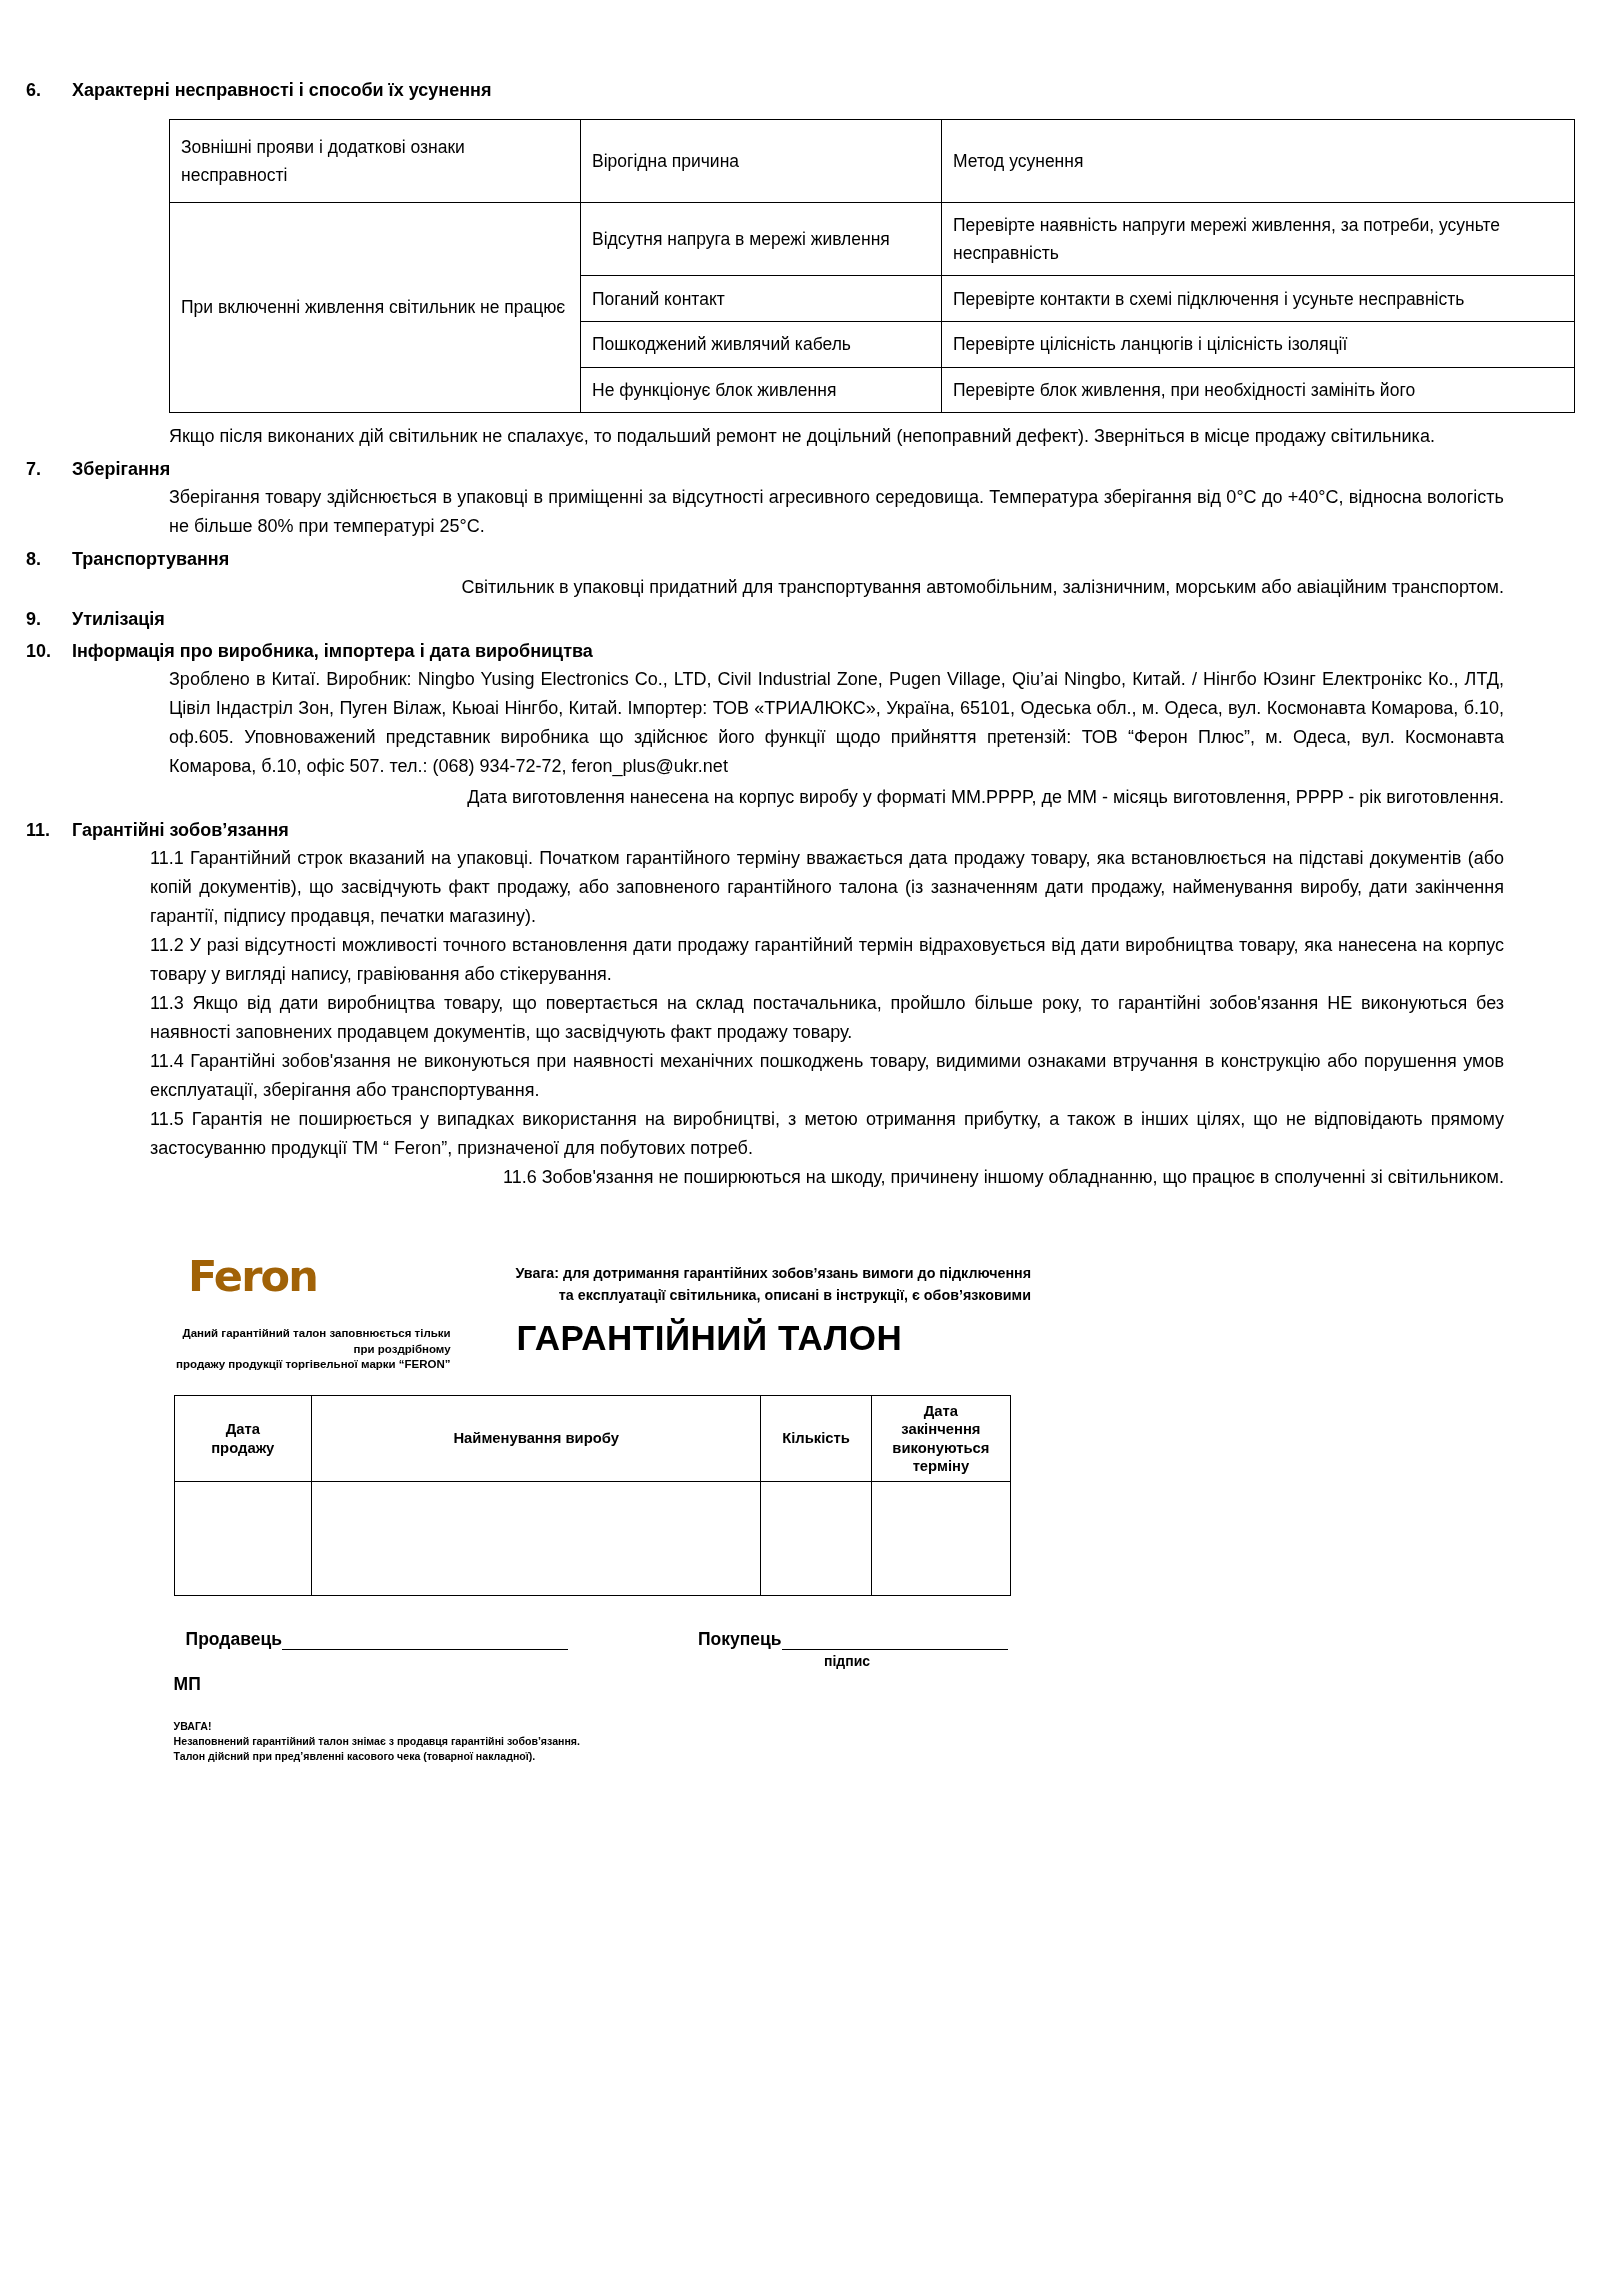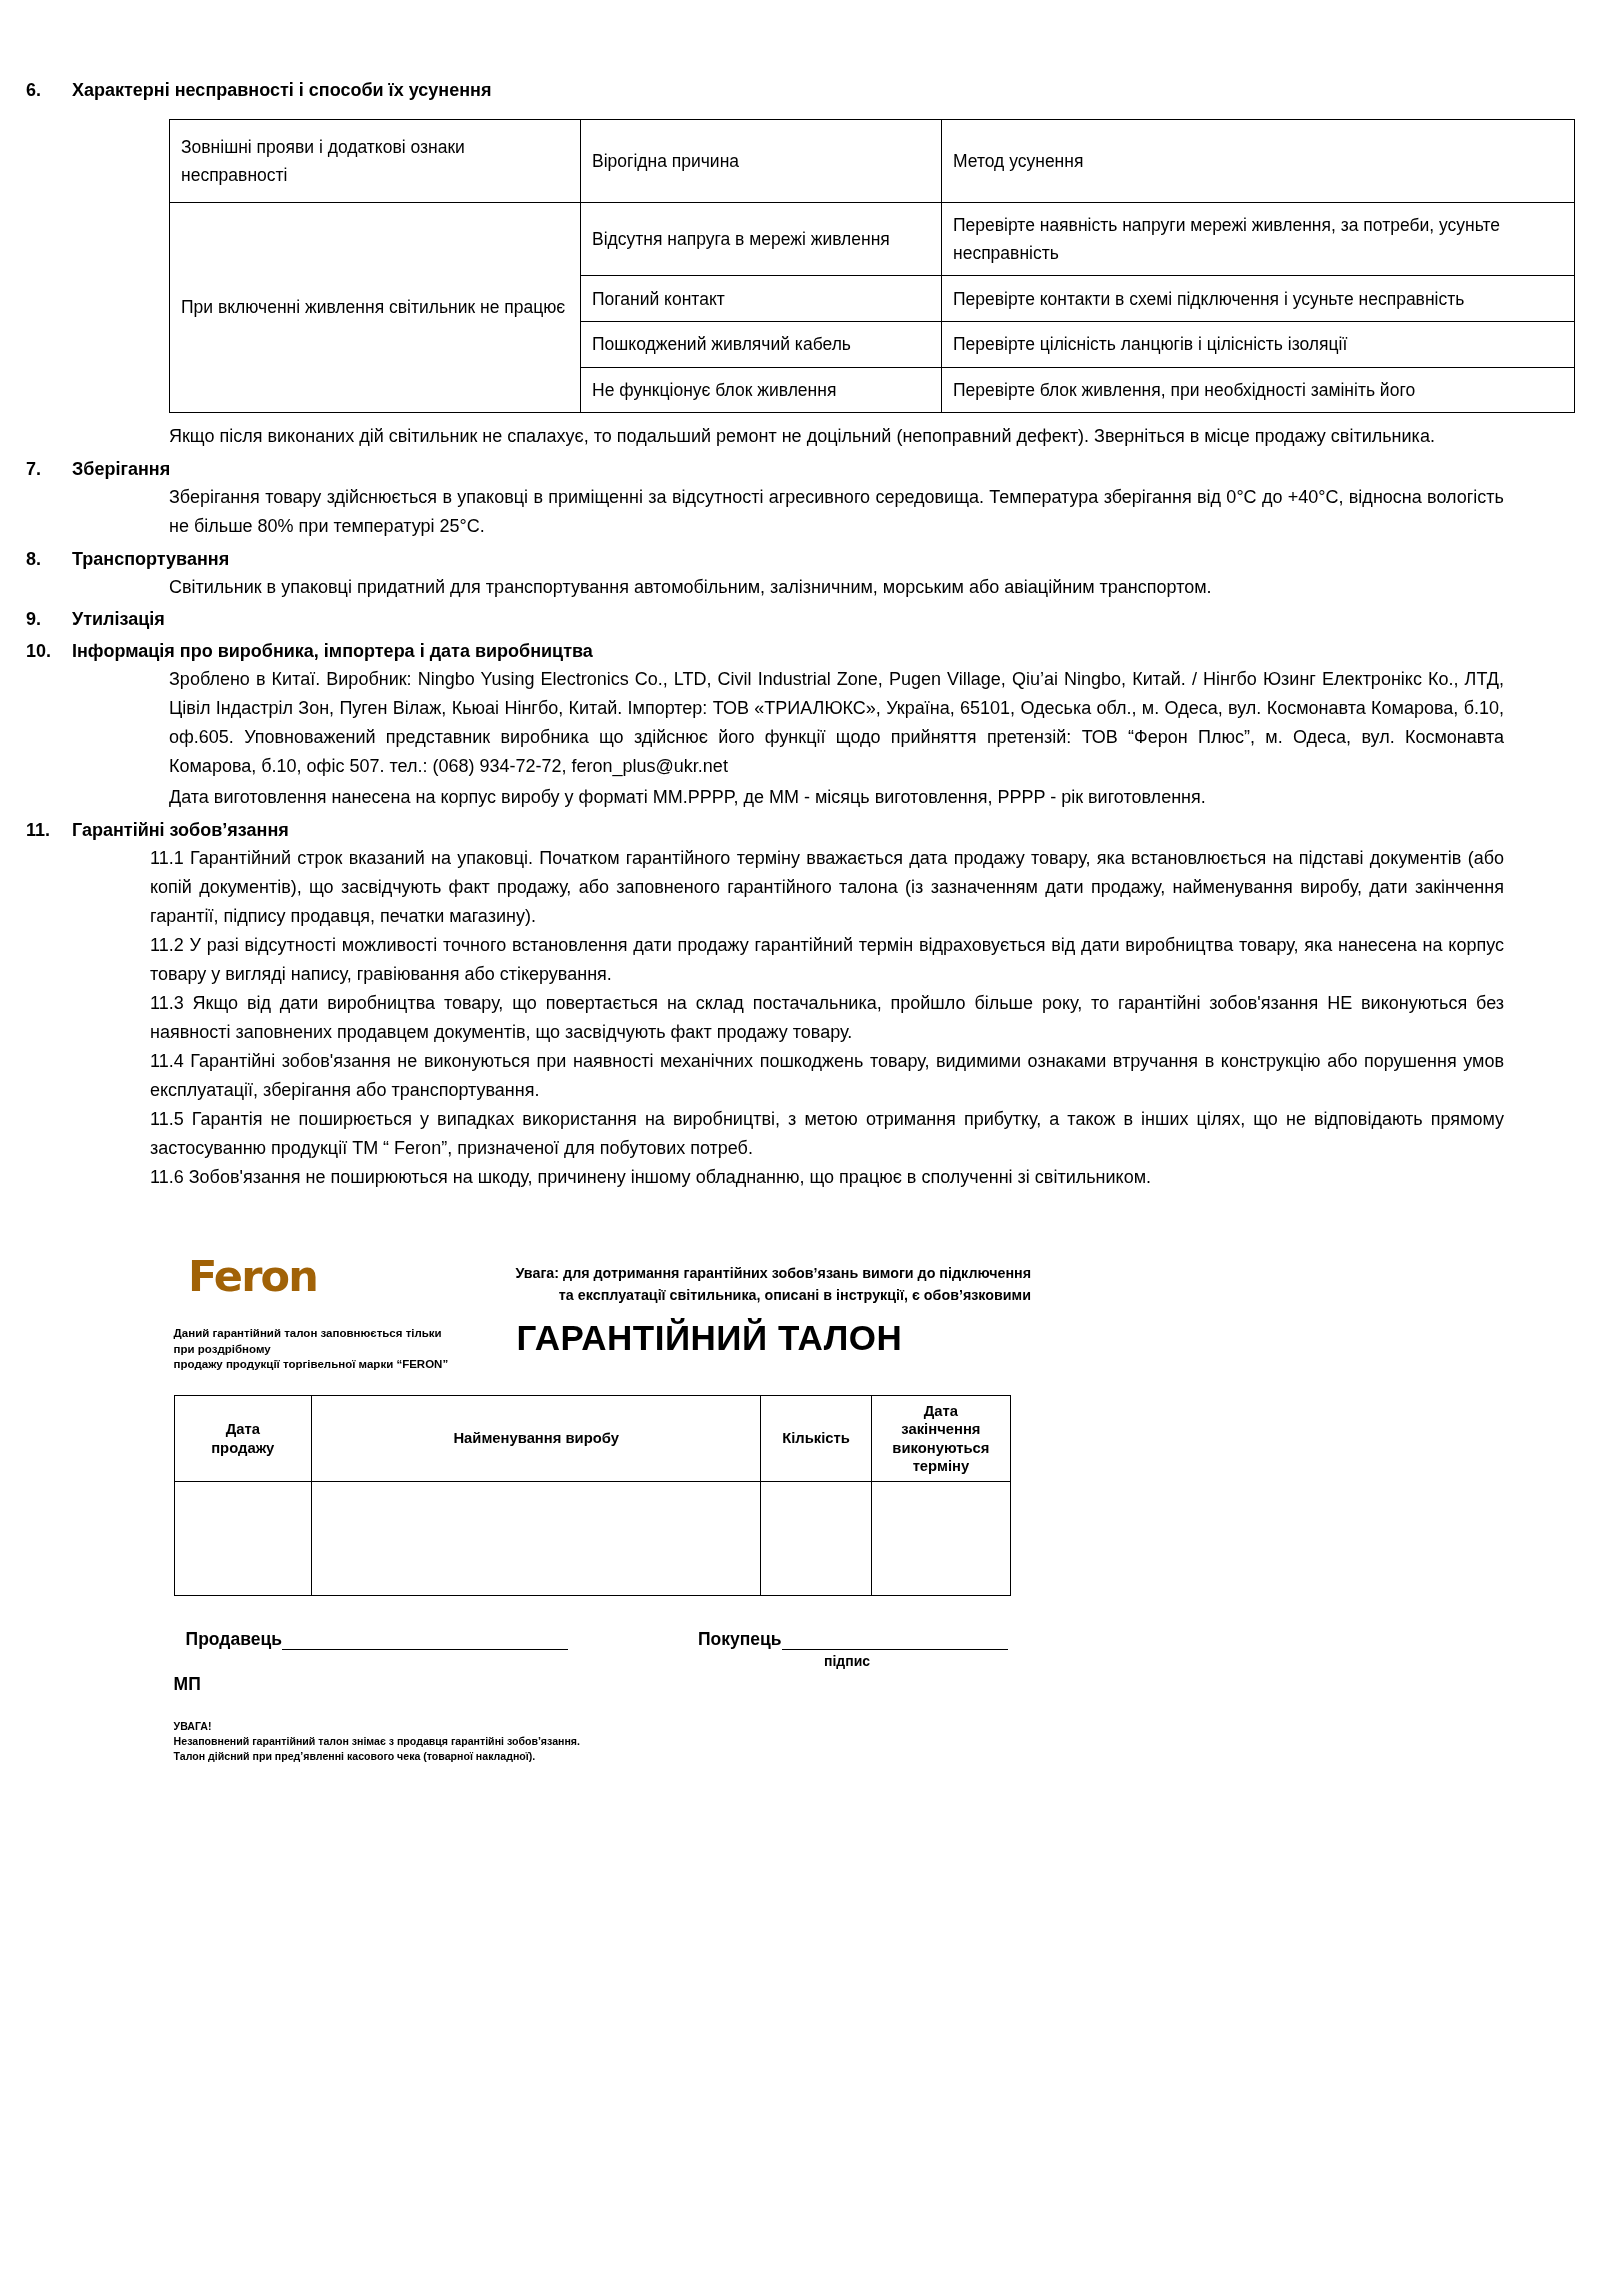--- a/index.html
+++ b/index.html
@@ -47,21 +47,21 @@
   .content {
     margin-left: 169px;
     margin-right: 109px;
   }
   .para {
     font-size: 18px;
     line-height: 29px;
     text-align: justify;
     margin: 0;
   }
-  .para.nj { text-align: left; }
+  .para.nj { text-align: right; }
 
   
   .faults-wrap {
     margin-left: 169px;
     margin-right: 109px;
     margin-top: 14.8px;
   }
   table.faults {
     width: 1335px;
     border-collapse: collapse;
@@ -113,20 +113,21 @@
     text-align: right;
     width: 552px;
     flex: 0 0 552px;
     margin-top: 20px;
     margin-left: 23px;
   }
   .card-second {
     display: flex;
     align-items: flex-start;
     margin-top: 7.4px;
+    text-align: right;
   }
   .small-note {
     font-size: 11.5px;
     font-weight: bold;
     line-height: 15.7px;
     width: 277px;
     flex: 0 0 277px;
     margin-left: 4.6px;
     margin-top: 9.2px;
   }

